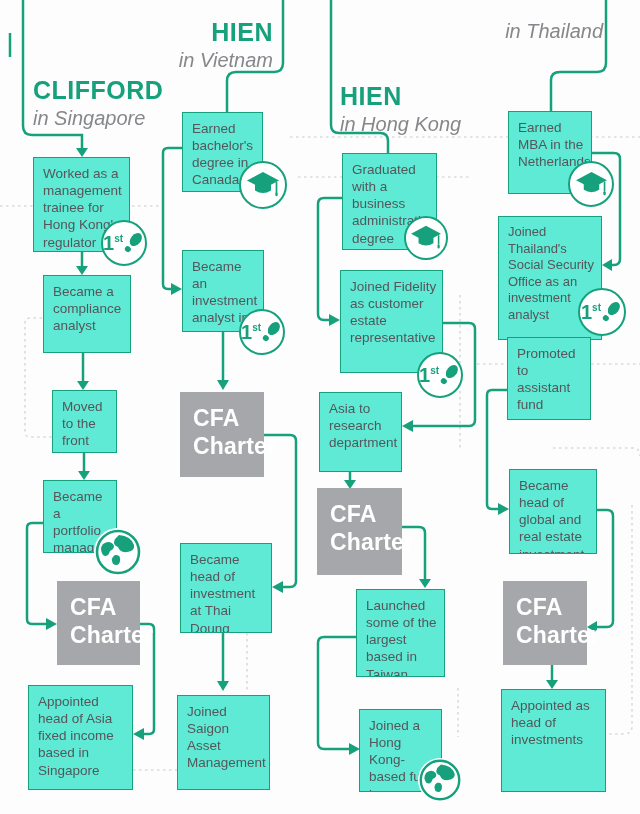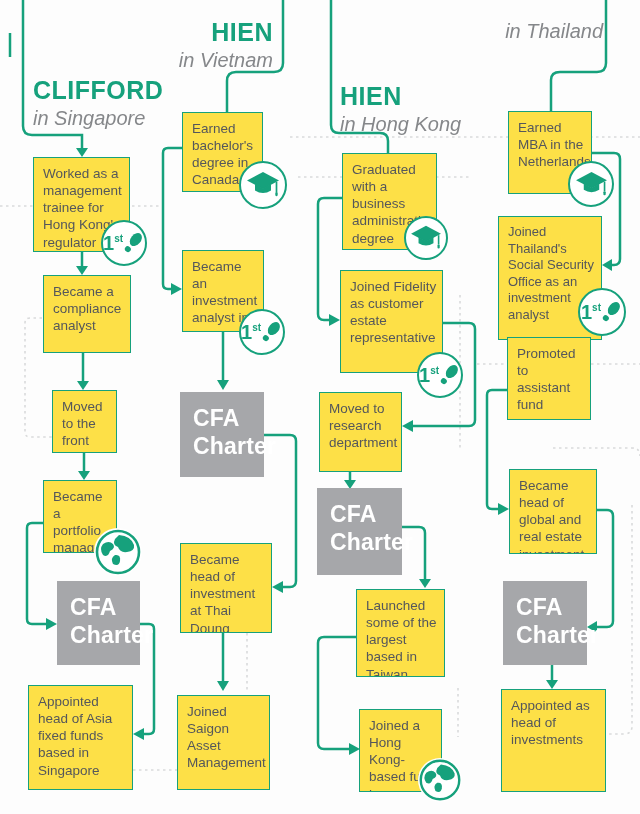--- a/index.html
+++ b/index.html
@@ -7,21 +7,21 @@
   }
   html,body{margin:0;padding:0;background:#ffffff;}
   .canvas{
     position:relative;width:640px;height:814px;overflow:hidden;background:#fdfdfd;
     font-family:"Liberation Sans", sans-serif;
   }
   svg.layer{position:absolute;left:0;top:0;}
   svg.dashes{z-index:0;color:var(--dash);}
   svg.flow{z-index:1;color:var(--accent);}
   .box{
-    position:absolute;z-index:2;background:#fde047;border:1.5px solid var(--accent);
+    position:absolute;z-index:2;background:#5eead4;border:1.5px solid var(--accent);
     color:var(--ink);font-size:13.5px;line-height:1.27;padding:7px 5px 0 9px;
     box-sizing:border-box;overflow:hidden;
   }
   .cfa{
     position:absolute;z-index:2;background:var(--graybox);color:#ffffff;
     font-weight:bold;font-size:23px;line-height:1.2;padding:13px 8px 0 13px;
     box-sizing:border-box;white-space:pre-line;letter-spacing:.2px;
   }
   .hdr{position:absolute;z-index:2;}
   .hdr .hname{color:var(--accent);font-weight:bold;font-size:25px;letter-spacing:.5px;}
@@ -125,32 +125,32 @@
   <div class="hdr right" style="left:483px;top:18px;width:120px">
     <div class="hloc">in Thailand</div>
   </div>
 
   <div class="box" style="left:33px;top:157px;width:97px;height:95px"><span>Worked as a management trainee for Hong Kong's regulator</span></div>
   <div class="box" style="left:43px;top:275px;width:88px;height:78px"><span>Became a compliance analyst</span></div>
   <div class="box" style="left:52px;top:390px;width:65px;height:63px"><span>Moved to the front office</span></div>
   <div class="box" style="left:43px;top:480px;width:74px;height:73px"><span>Became a portfolio manager</span></div>
   <div class="cfa" style="left:57px;top:581px;width:83px;height:84px">CFA
 Charter</div>
-  <div class="box" style="left:28px;top:685px;width:105px;height:105px"><span>Appointed head of Asia fixed funds based in Singapore</span></div>
+  <div class="box" style="left:28px;top:685px;width:105px;height:105px"><span>Appointed head of Asia fixed income based in Singapore</span></div>
 
   <div class="box" style="left:182px;top:112px;width:81px;height:80px"><span>Earned bachelor's degree in Canada</span></div>
   <div class="box" style="left:182px;top:250px;width:82px;height:82px"><span>Became an investment analyst in Vietnam</span></div>
   <div class="cfa" style="left:180px;top:392px;width:84px;height:85px">CFA
 Charter</div>
   <div class="box" style="left:180px;top:543px;width:92px;height:90px"><span>Became head of investment at Thai Doung Capital</span></div>
   <div class="box" style="left:177px;top:695px;width:93px;height:95px"><span>Joined Saigon Asset Management</span></div>
 
   <div class="box" style="left:342px;top:153px;width:95px;height:97px"><span>Graduated with a business administration degree</span></div>
   <div class="box" style="left:340px;top:270px;width:103px;height:103px"><span>Joined Fidelity as customer estate representative</span></div>
-  <div class="box" style="left:319px;top:392px;width:83px;height:80px"><span>Moved to research department</span></div>
+  <div class="box" style="left:319px;top:392px;width:83px;height:80px"><span>Asia to research department</span></div>
   <div class="cfa" style="left:317px;top:488px;width:85px;height:87px">CFA
 Charter</div>
   <div class="box" style="left:356px;top:589px;width:89px;height:88px"><span>Launched some of the largest based in Taiwan</span></div>
   <div class="box" style="left:359px;top:709px;width:83px;height:83px"><span>Joined a Hong Kong-based fund house</span></div>
 
   <div class="box" style="left:508px;top:111px;width:84px;height:83px"><span>Earned MBA in the Netherlands</span></div>
   <div class="box" style="left:498px;top:216px;width:104px;height:124px;font-size:13px"><span>Joined Thailand's Social Security Office as an investment analyst</span></div>
   <div class="box" style="left:507px;top:337px;width:84px;height:83px"><span>Promoted to assistant fund manager</span></div>
   <div class="box" style="left:509px;top:469px;width:88px;height:85px"><span>Became head of global and real estate investment</span></div>
   <div class="cfa" style="left:503px;top:581px;width:84px;height:84px">CFA

